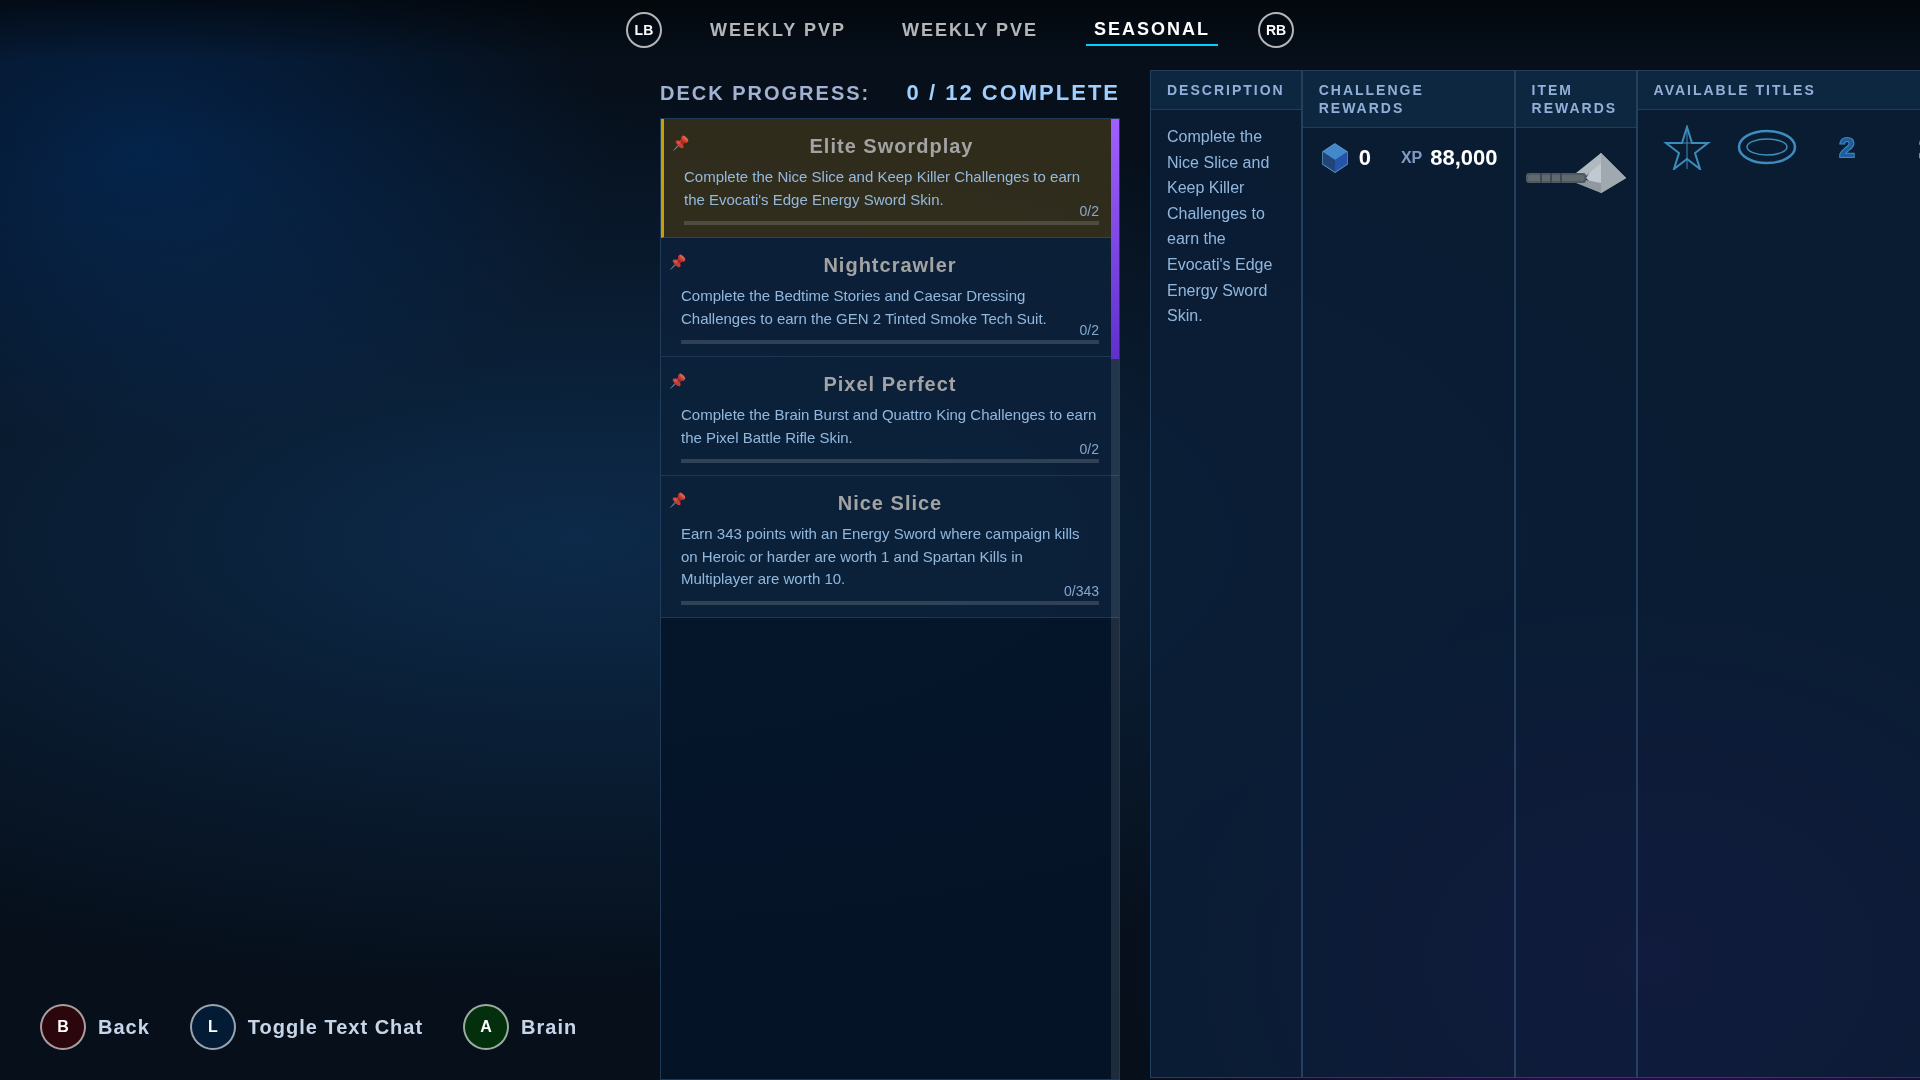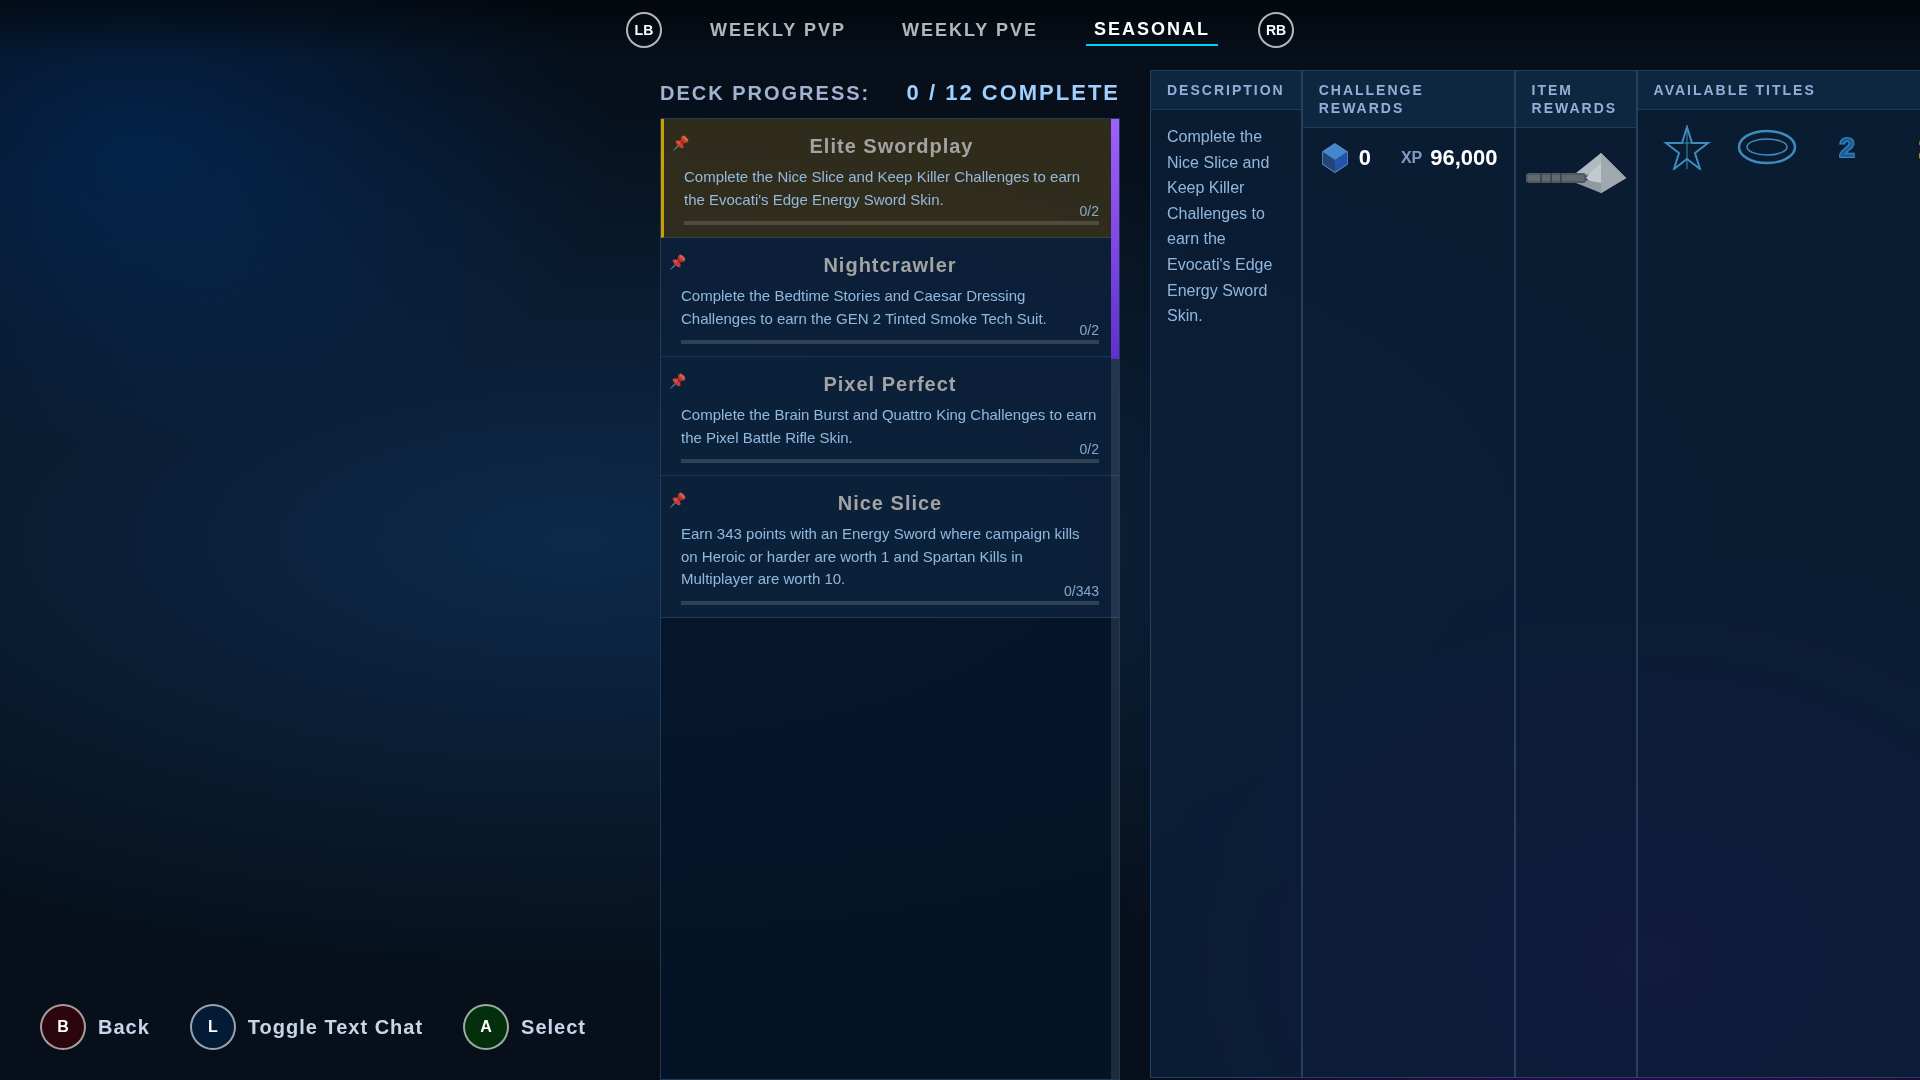--- a/index.html
+++ b/index.html
@@ -447,21 +447,21 @@
             <svg width="32" height="32" viewBox="0 0 32 32">
               <polygon points="16,2 28,10 28,22 16,30 4,22 4,10" fill="#3366aa" stroke="#6699cc" stroke-width="1.5"></polygon>
               <polygon points="16,2 28,10 16,18 4,10" fill="#4488cc"></polygon>
               <polygon points="4,10 16,18 16,30 4,22" fill="#224477"></polygon>
               <polygon points="28,10 16,18 16,30 28,22" fill="#2255aa"></polygon>
             </svg>
             <span class="reward-value">0</span>
           </div>
           <div class="reward-item">
             <span class="reward-xp-label">XP</span>
-            <span class="reward-xp-value">96,000</span>
+            <span class="reward-xp-value">88,000</span>
           </div>
         </div>
       </div>
     </div>
 
     <div class="panel-section">
       <div class="section-header">
         <span class="section-title">ITEM REWARDS</span>
       </div>
       <div class="item-rewards-body">
@@ -553,15 +553,15 @@
   <div class="control-item">
     <div class="control-btn btn-b">B</div>
     <span class="control-label">Back</span>
   </div>
   <div class="control-item">
     <div class="control-btn btn-l">L</div>
     <span class="control-label">Toggle Text Chat</span>
   </div>
   <div class="control-item">
     <div class="control-btn btn-a">A</div>
-    <span class="control-label">Select</span>
+    <span class="control-label">Brain</span>
   </div>
 </div>
 
 </body></html>

